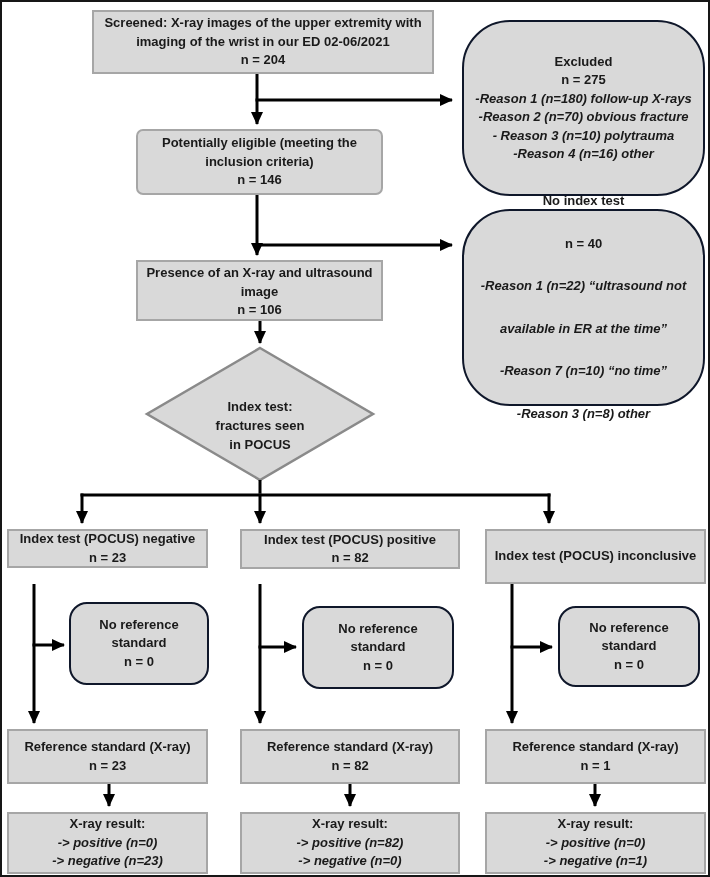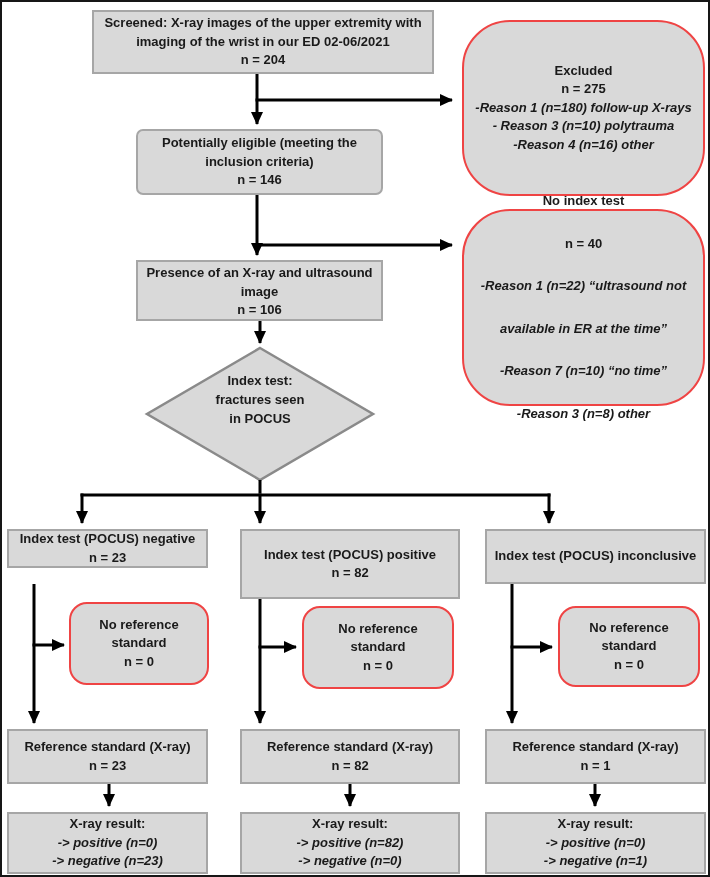--- a/index.html
+++ b/index.html
@@ -9,21 +9,21 @@
     font-family:"Liberation Sans",sans-serif;font-weight:bold;color:#1a1a1a;
     font-size:13px;overflow:hidden;
   }
   .arrows{position:absolute;left:0;top:0;width:710px;height:877px;}
   .node{
     position:absolute;display:flex;flex-direction:column;justify-content:center;
     align-items:center;text-align:center;line-height:18.5px;box-sizing:border-box;
     padding:2px 20px;
   }
   .rect{background:#d9d9d9;border:2px solid #a6a6a6;}
-  .round{background:#d9d9d9;border:2px solid #ef4444;text-align:center;}
+  .round{background:#d9d9d9;border:2px solid #0f172a;text-align:center;}
   .biground{border-radius:48px;}
   .smallround{border-radius:18px;}
   .label{position:absolute;display:flex;flex-direction:column;justify-content:center;
     align-items:center;text-align:center;line-height:19px;}
   .line{white-space:nowrap;}
   .it{font-style:italic;}
 </style>
 </head>
 <body>
 
@@ -68,20 +68,21 @@
   <div class="node rect" style="left:90px;top:8px;width:342px;height:64px;">
     <div class="line">Screened: X-ray images of the upper extremity with</div>
     <div class="line">imaging of the wrist in our ED 02-06/2021</div>
     <div class="line">n = 204</div>
   </div>
 
   <div class="node round biground" style="left:460px;top:18px;width:243px;height:176px;">
     <div class="line">Excluded</div>
     <div class="line">n = 275</div>
     <div class="line it">-Reason 1 (n=180) follow-up X-rays</div>
+    <div class="line it">-Reason 2 (n=70) obvious fracture</div>
     <div class="line it">- Reason 3 (n=10) polytrauma</div>
     <div class="line it">-Reason 4 (n=16) other</div>
   </div>
 
   <div class="node rect" style="left:134px;top:127px;width:247px;height:66px;border-radius:7px;">
     <div class="line">Potentially eligible (meeting the</div>
     <div class="line">inclusion criteria)</div>
     <div class="line">n = 146</div>
   </div>
 
@@ -93,31 +94,31 @@
     <div class="line it">-Reason 7 (n=10) “no time”</div>
     <div class="line it">-Reason 3 (n=8) other</div>
   </div>
 
   <div class="node rect" style="left:134px;top:258px;width:247px;height:61px;justify-content:space-between;">
     <div class="line">Presence of an X-ray and ultrasound</div>
     <div class="line">image</div>
     <div class="line">n = 106</div>
   </div>
 
-  <div class="label" style="left:168px;top:368px;width:180px;height:58px;text-align:right;">
+  <div class="label" style="left:168px;top:394px;width:180px;height:58px;text-align:right;">
     <div class="line">Index test:</div>
     <div class="line">fractures seen</div>
     <div class="line">in POCUS</div>
   </div>
 
   <div class="node rect" style="left:5px;top:527px;width:201px;height:39px;">
     <div class="line">Index test (POCUS) negative</div>
     <div class="line">n = 23</div>
   </div>
-  <div class="node rect" style="left:238px;top:527px;width:220px;height:70px;">
+  <div class="node rect" style="left:238px;top:527px;width:220px;height:40px;">
     <div class="line">Index test (POCUS) positive</div>
     <div class="line">n = 82</div>
   </div>
   <div class="node rect" style="left:483px;top:527px;width:221px;height:55px;text-align:center;">
     <div class="line">Index test (POCUS) inconclusive</div>
   </div>
 
   <div class="node round smallround" style="left:67px;top:600px;width:140px;height:83px;">
     <div class="line">No reference</div>
     <div class="line">standard</div>

